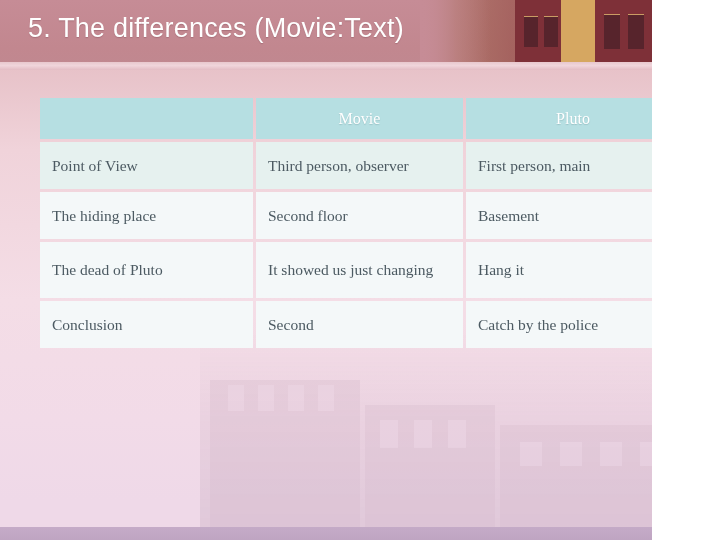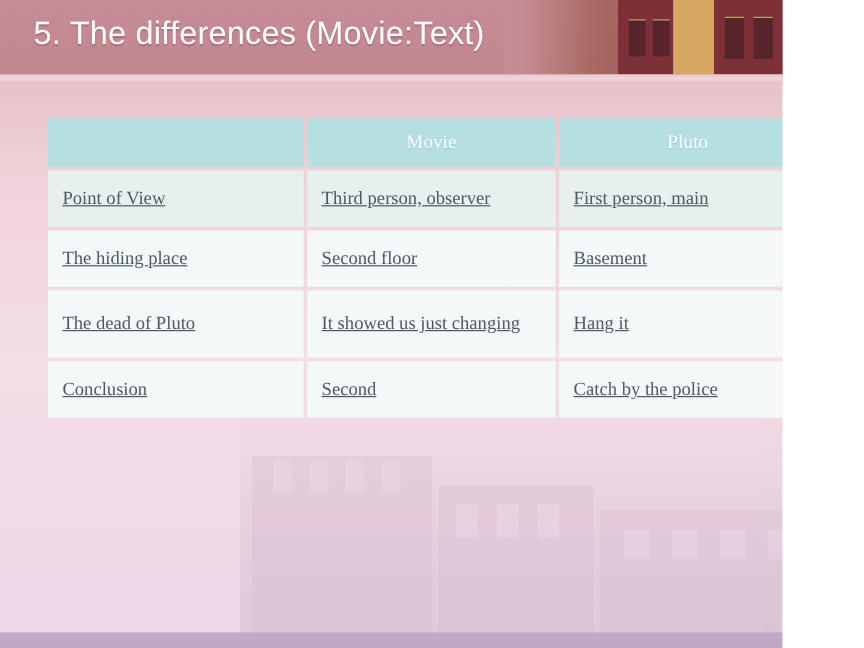--- a/index.html
+++ b/index.html
@@ -153,21 +153,21 @@
     text-align: center;
     height: 41px;
     font-size: 16px;
     text-shadow: 0 1px 1px rgba(120,160,165,0.45);
   }
   table.diff thead th.corner {
     background: #b6dfe2;
   }
   table.diff tbody tr.odd td { background: #e6f1ef; }
   table.diff tbody tr.even td { background: #f4f8f9; }
-  table.diff tbody td { height: 47px; text-decoration: underline; }
+  table.diff tbody td { height: 47px; }
   table.diff tbody tr.tall td { height: 56px; }
 </style>
 </head>
 <body>
 
 <div id="slide">
 
   <div class="body-photo">
     <div class="bp-sky"></div>
     <div class="bp-bldg" style="left:10px;width:150px;height:150px;"></div>

